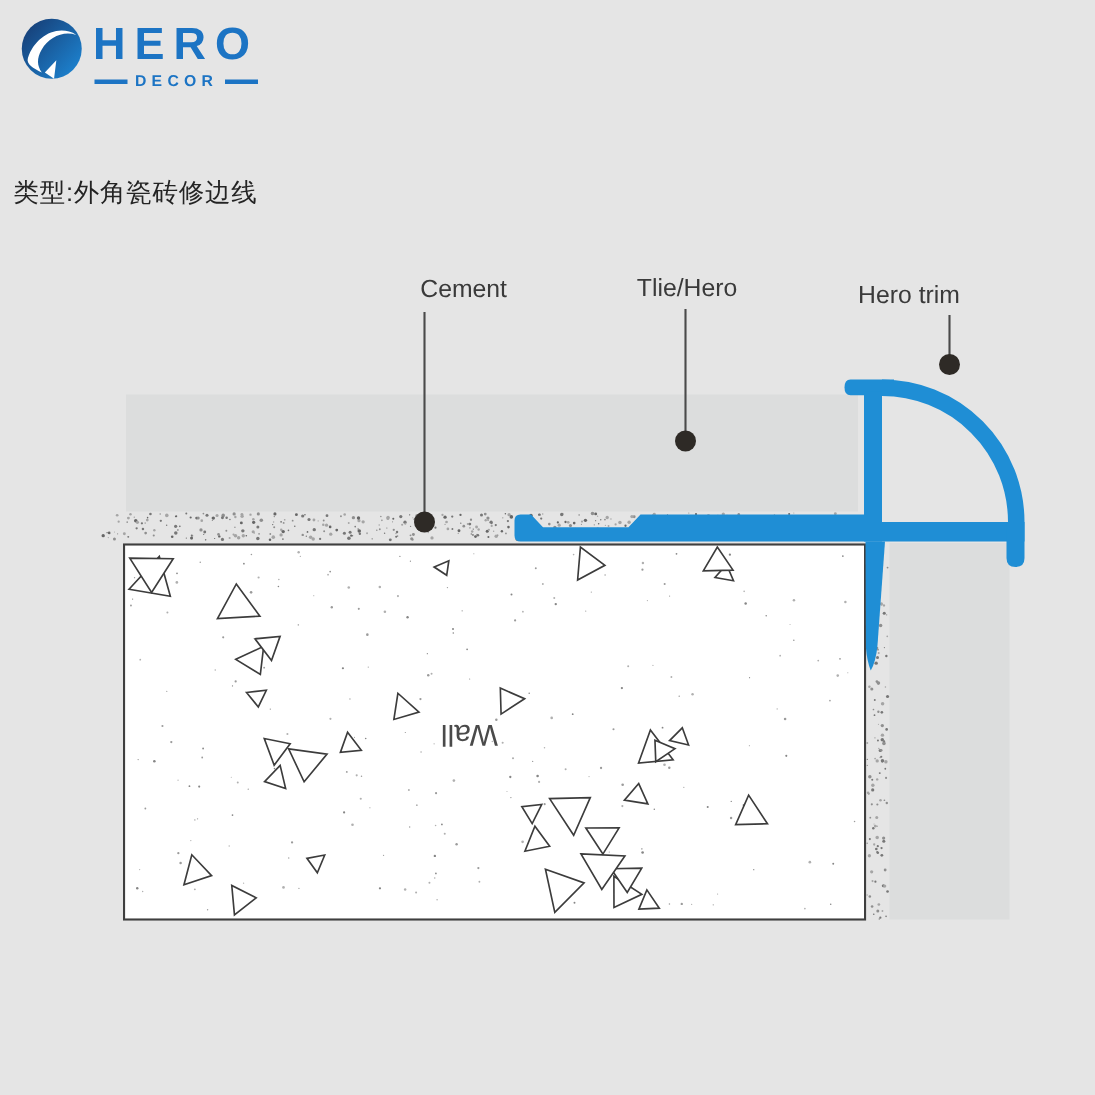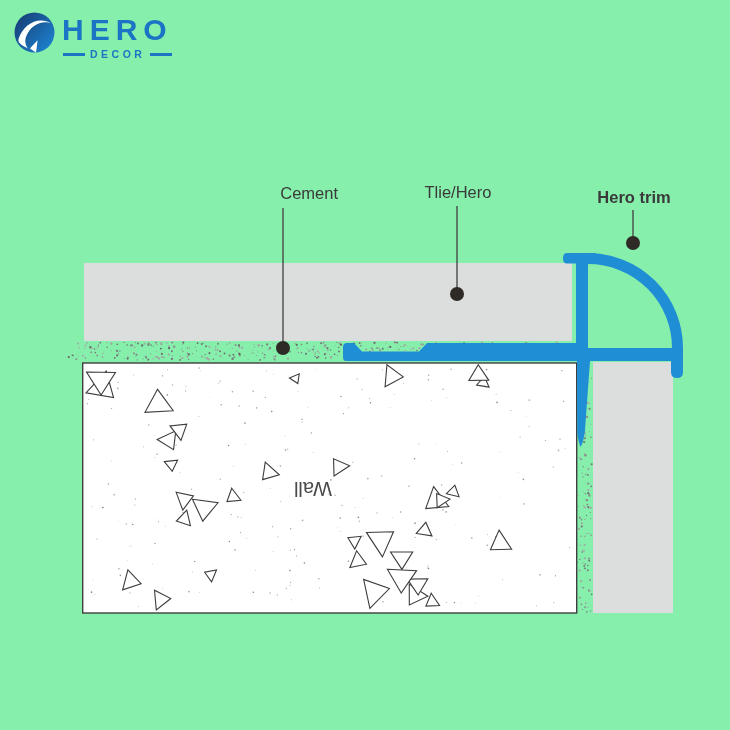--- a/index.html
+++ b/index.html
@@ -1,36 +1,36 @@
 <!DOCTYPE html>
 <html><head>
 <meta charset="utf-8">
 <style>
   html,body{margin:0;padding:0;background:#fff;}
-  .page{position:relative;width:730px;height:730px;background:#86efac;overflow:hidden;
+  .page{position:relative;width:730px;height:730px;background:#e5e5e5;overflow:hidden;
         font-family:"Liberation Sans",sans-serif;}
   
   .logo-icon{position:absolute;left:14px;top:12px;width:41px;height:41px;}
   .brand-name{position:absolute;left:62px;top:15px;font-size:30px;font-weight:bold;
               letter-spacing:6px;color:#1c74c4;line-height:1;}
   .brand-subrow{position:absolute;left:63px;top:48px;width:110px;display:flex;
                 align-items:center;gap:5px;}
   .brand-dash{width:22px;height:3px;background:#1c74c4;flex:0 0 auto;}
   .brand-subname{font-size:10.5px;font-weight:bold;letter-spacing:3.5px;color:#1c74c4;
                  white-space:nowrap;}
   .product-line{position:absolute;left:9px;font-size:17px;color:#242424;font-weight:500;
                 letter-spacing:0.5px;}
   .product-code{top:85px;}
   .product-type{top:117px;}
   
   .dg-label{position:absolute;width:110px;text-align:center;font-size:16.5px;
             color:#3a3a3a;font-weight:500;}
   .label-cement{left:228px;top:184px;text-align:right;}
   .label-tile{left:403px;top:183px;}
-  .label-trim{left:579px;top:188px;font-weight:bold;}
+  .label-trim{left:551px;top:188px;}
   .label-wall{position:absolute;left:283px;top:476px;width:60px;height:24px;
               text-align:center;font-size:20px;color:#4a4a4a;font-weight:500;
               transform:rotate(180deg);}
   svg.diagram{position:absolute;left:0;top:0;}
 </style>
 </head>
 <body>
 
 <div class="page">
 
@@ -45,20 +45,21 @@
     <path d="M4.5,26 C9,12 24,3.5 36,11 C27.5,8 18,12.5 13.5,20.5 C10,26.5 10.5,31 13.5,35.5 C8,32.5 3.2,30.2 4.5,26 Z" fill="#ffffff"></path>
     <path d="M15.5,35.5 L23,27.5 L21.5,39.5 Z" fill="#ffffff"></path>
   </svg>
   <div class="brand-name">HERO</div>
   <div class="brand-subrow">
     <span class="brand-dash"></span>
     <span class="brand-subname">DECOR</span>
     <span class="brand-dash"></span>
   </div>
 
+  <div class="product-line product-type">类型:外角瓷砖修边线</div>
 
   <svg class="diagram" width="730" height="730" viewBox="0 0 730 730">
 
     <rect x="84" y="263" width="488" height="78" fill="#dcdddd"></rect>
     <rect x="593" y="362" width="80" height="251" fill="#dcdddd"></rect>
 
     <g id="cementH">
         <circle cx="372.8" cy="350.1" r="1.07" fill="#a5a5a5"></circle>
         <circle cx="156.6" cy="351.5" r="0.58" fill="#a5a5a5"></circle>
         <circle cx="506.8" cy="350.5" r="0.56" fill="#666"></circle>

